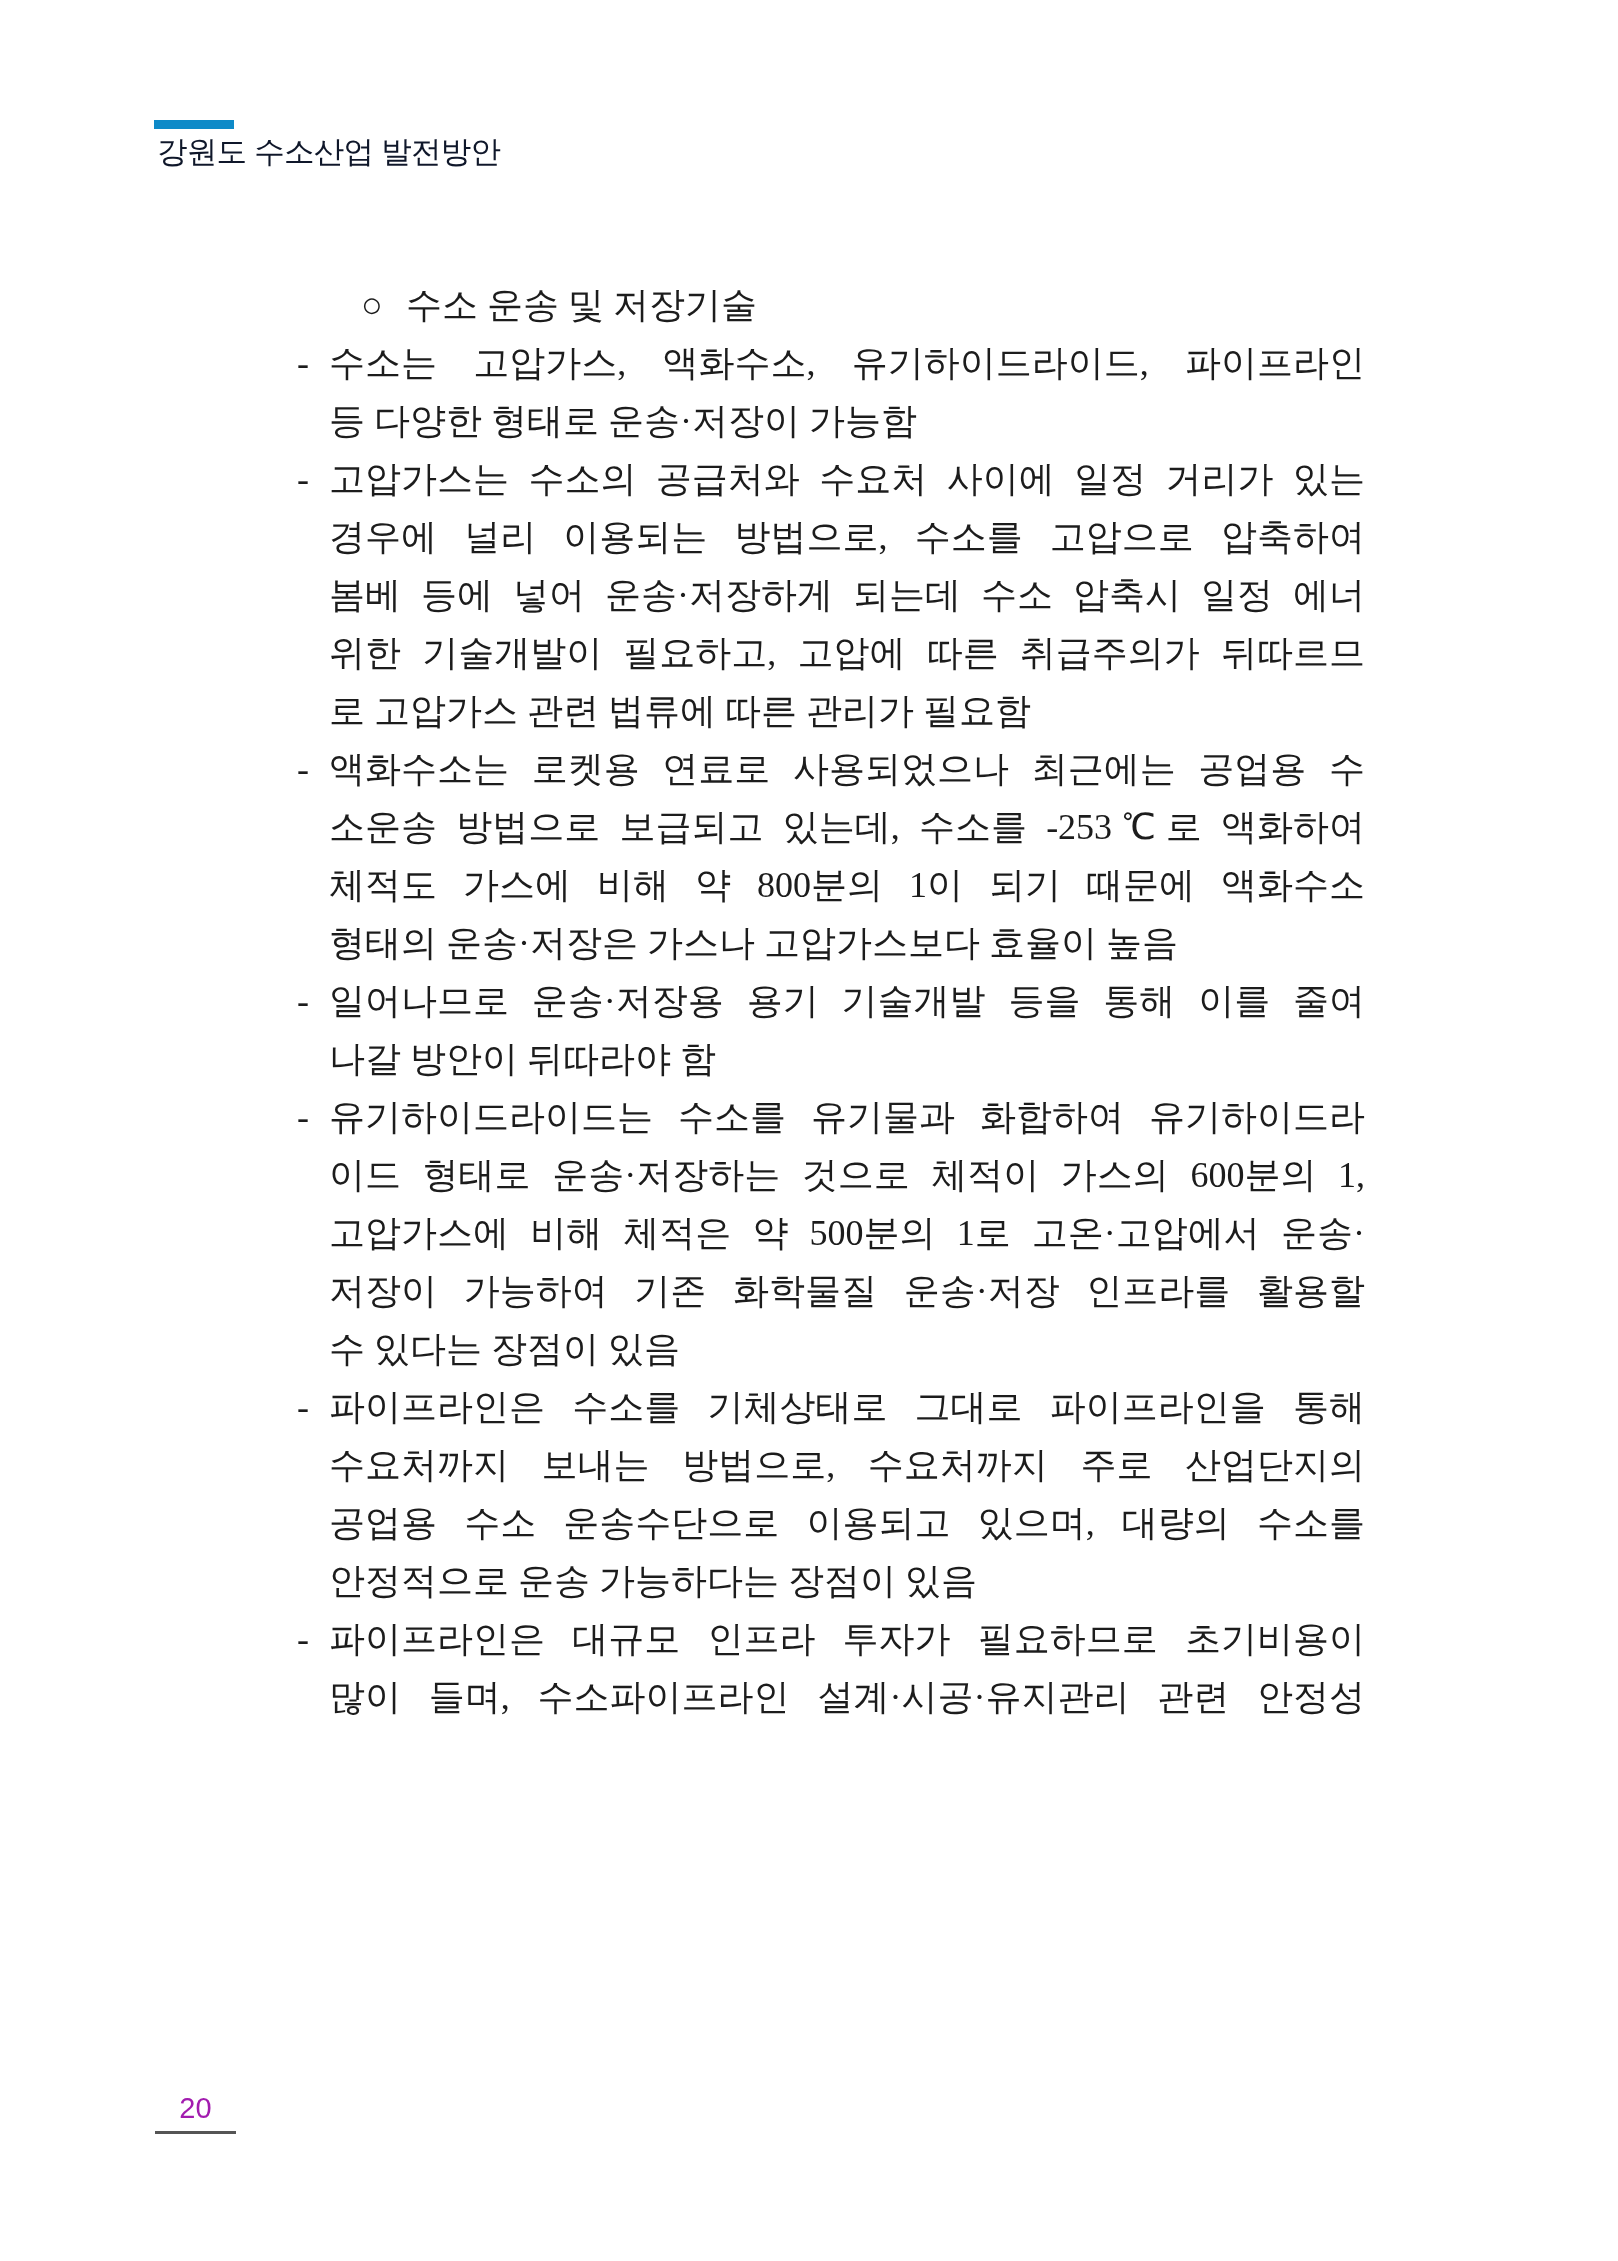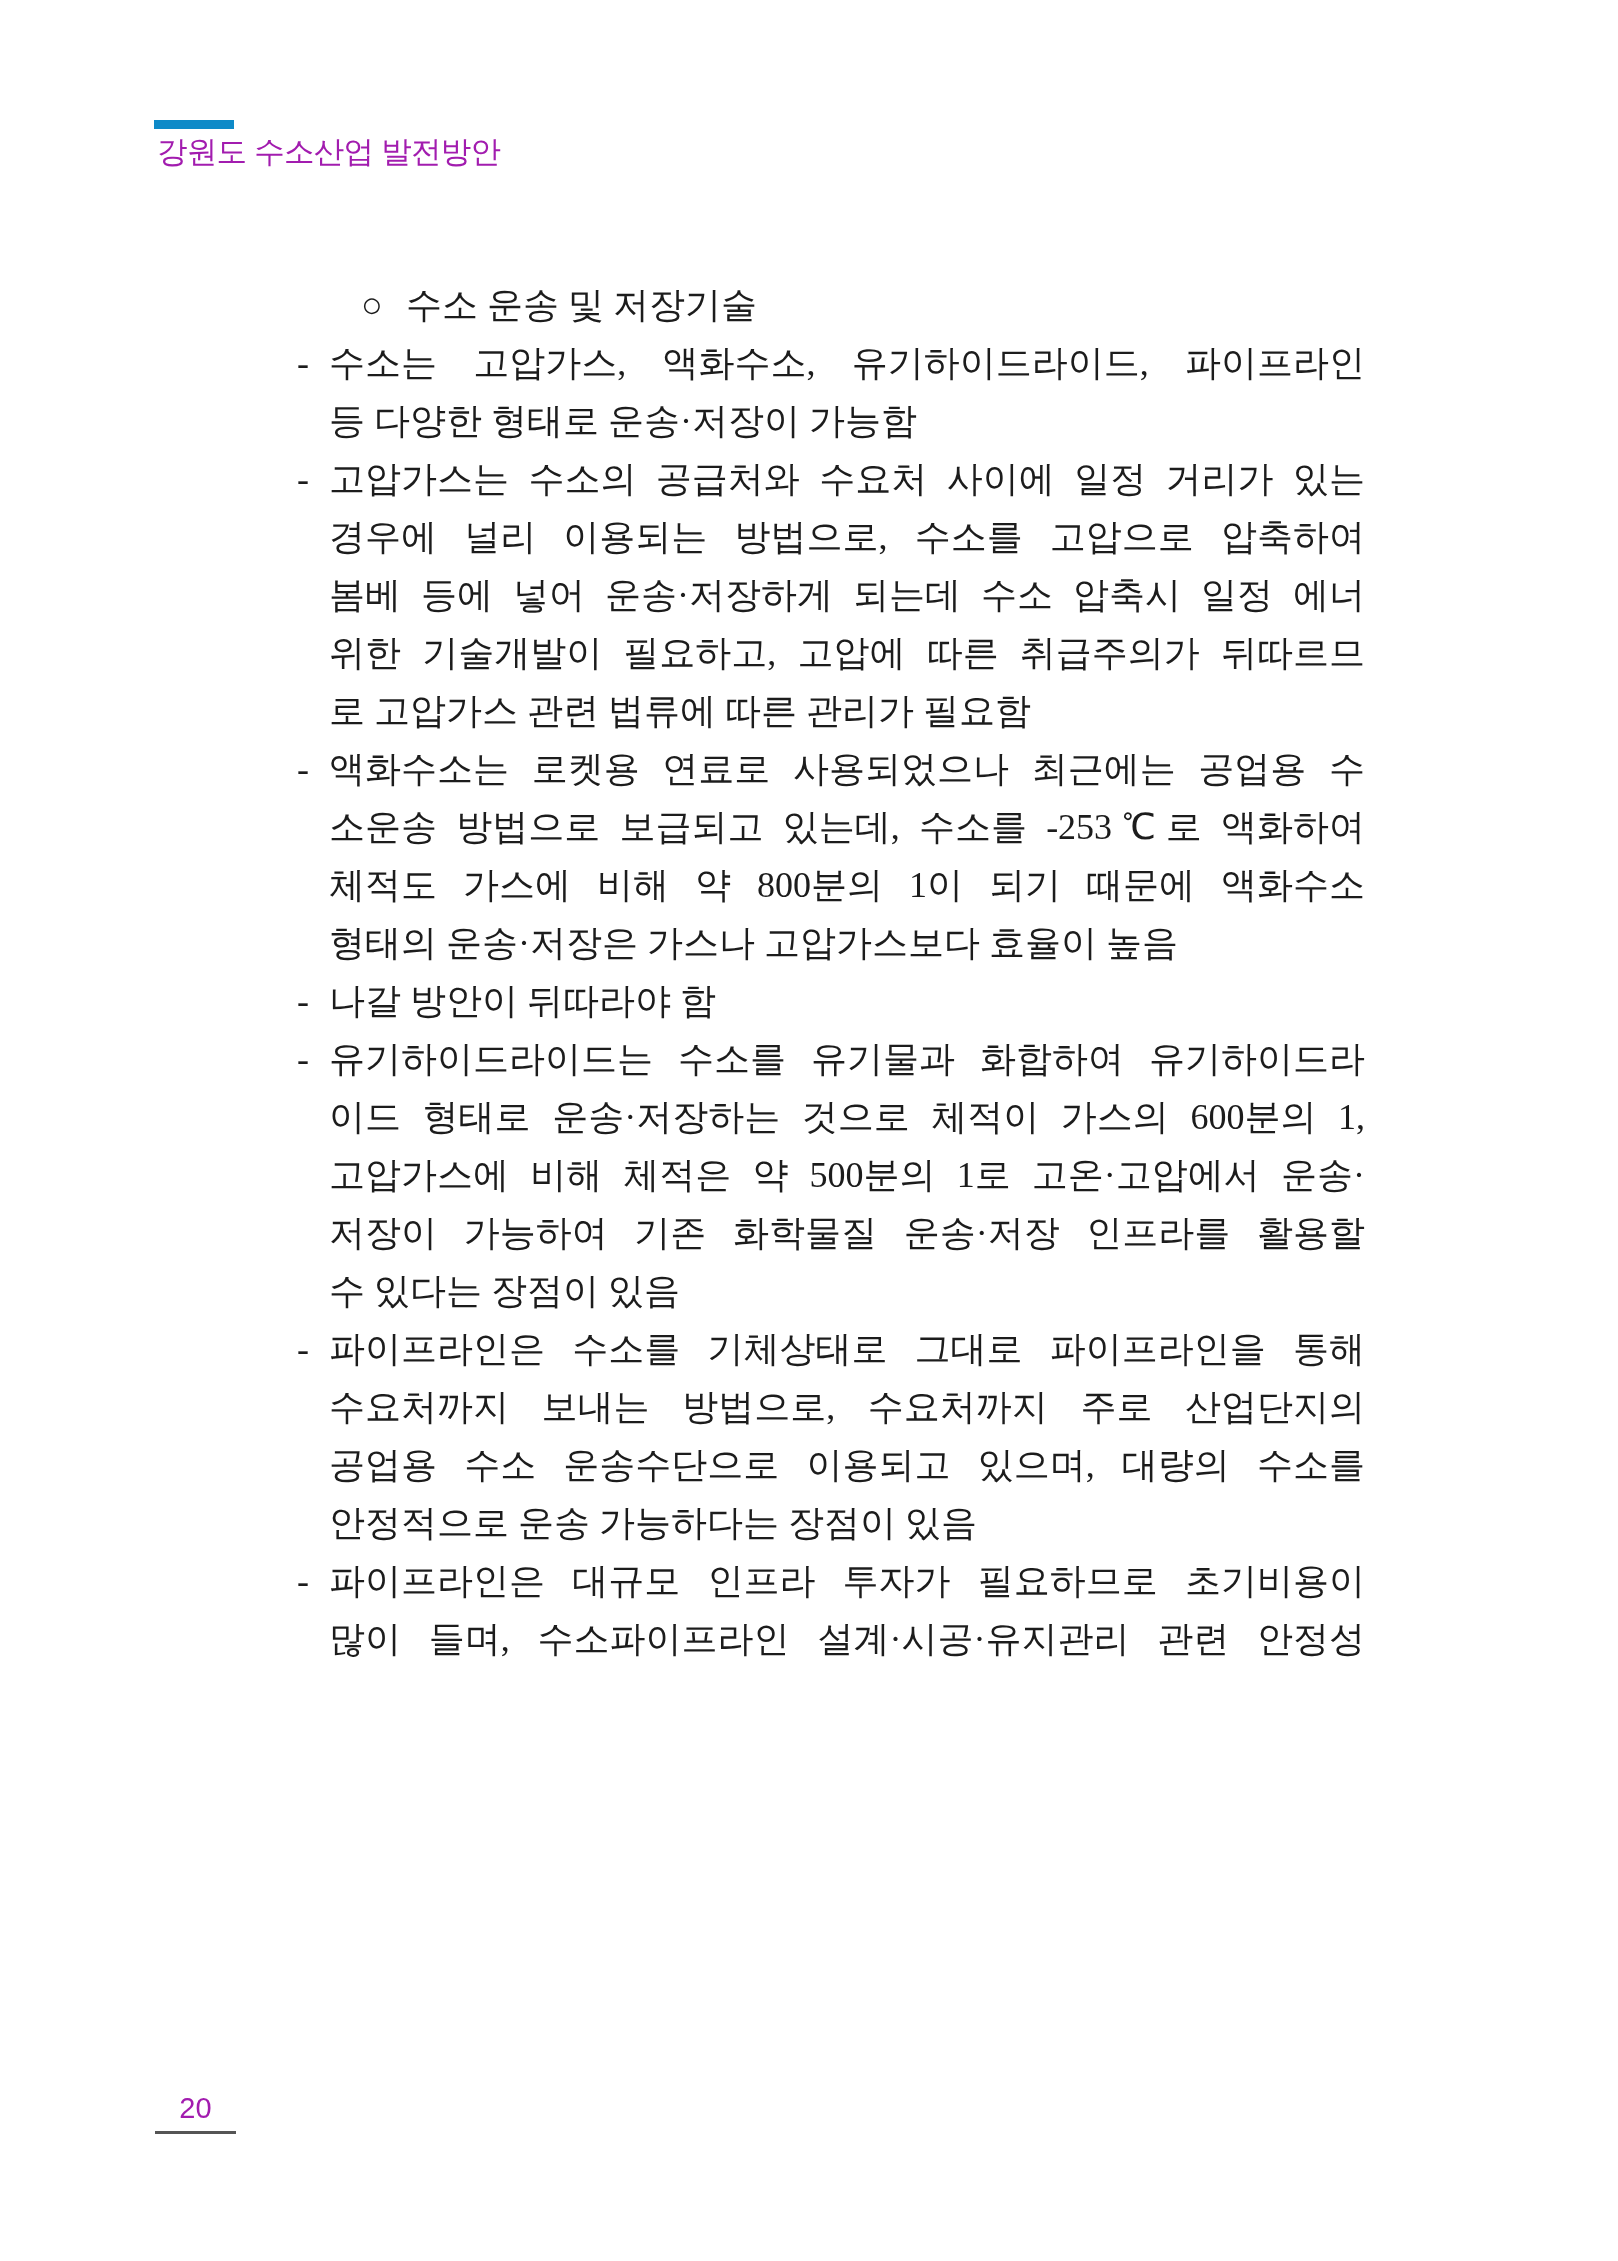--- a/index.html
+++ b/index.html
@@ -17,21 +17,21 @@
     position: absolute;
     left: 154px; top: 120px;
     width: 80px; height: 9.4px;
   }
   .running-title {
     position: absolute;
     left: 157px; top: 135px;
     font-family: "Liberation Sans", sans-serif;
     font-size: 30.5px;
     line-height: 1.1;
-    color: #a21caf;
+    color: #0f172a;
     letter-spacing: -0.7px;
     white-space: nowrap;
   }
 
   
   .body-block {
     position: absolute;
     left: 297px; top: 276px;
     width: 1068px;
     font-size: 36px;
@@ -118,20 +118,21 @@
         <div class="tline">액화수소는 로켓용 연료로 사용되었으나 최근에는 공업용 수</div>
         <div class="tline">소운송 방법으로 보급되고 있는데, 수소를 -253℃로 액화하여</div>
         <div class="tline">체적도 가스에 비해 약 800분의 1이 되기 때문에 액화수소</div>
         <div class="tline last">형태의 운송·저장은 가스나 고압가스보다 효율이 높음</div>
       </div>
     </div>
 
     <div class="item dash">
       <span class="bullet">-</span>
       <div class="lines">
+        <div class="tline">일어나므로 운송·저장용 용기 기술개발 등을 통해 이를 줄여</div>
         <div class="tline last">나갈 방안이 뒤따라야 함</div>
       </div>
     </div>
 
     <div class="item dash">
       <span class="bullet">-</span>
       <div class="lines">
         <div class="tline">유기하이드라이드는 수소를 유기물과 화합하여 유기하이드라</div>
         <div class="tline">이드 형태로 운송·저장하는 것으로 체적이 가스의 600분의 1,</div>
         <div class="tline">고압가스에 비해 체적은 약 500분의 1로 고온·고압에서 운송·</div>

